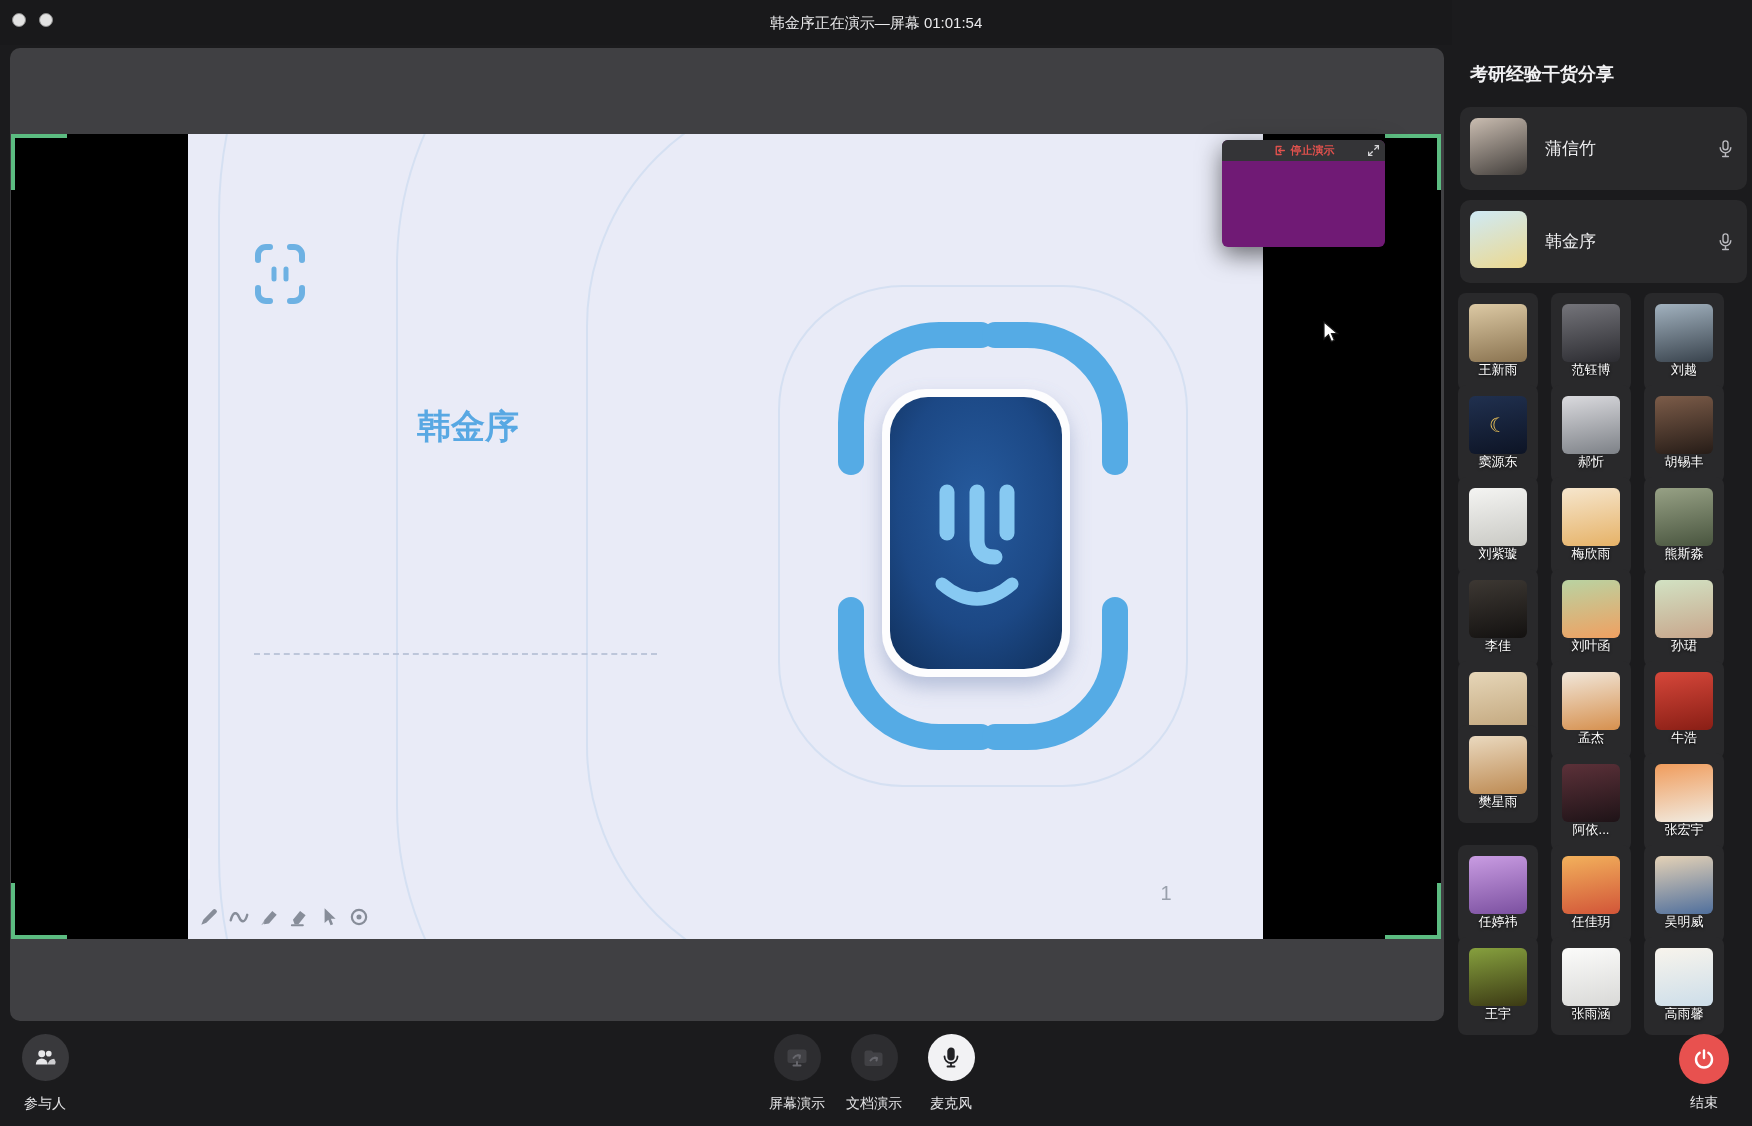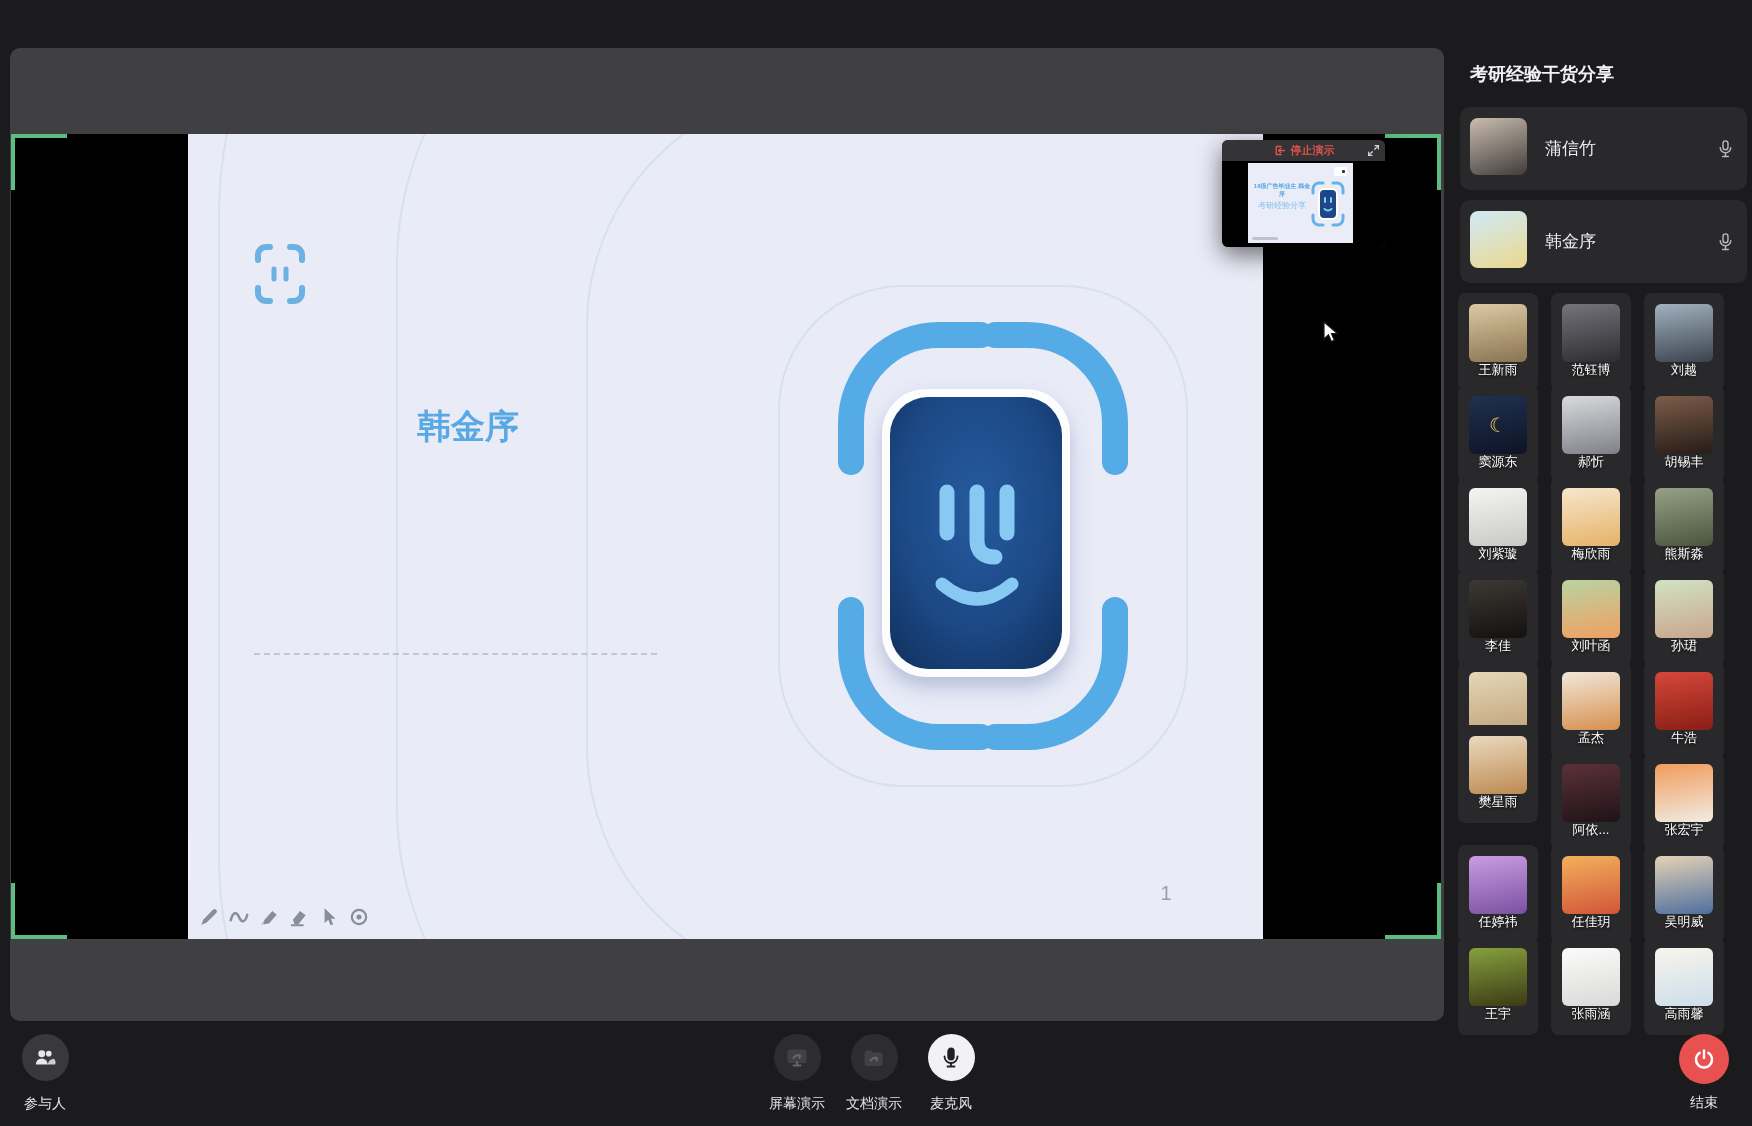--- a/index.html
+++ b/index.html
@@ -102,20 +102,36 @@
            color:#ffffff; text-shadow:0 1px 3px rgba(0,0,0,.85); }
   .endbtn { position:absolute; left:227px; top:1034px; width:50px; height:50px; }
   .endlbl { position:absolute; left:217px; top:1094px; width:70px; text-align:center;
             font-size:14px; color:#e4e4e6; }
 </style>
 </head>
 <body>
 
 <div class="app">
 
+  <div class="titlebar">
+    <div class="tdot d1"></div>
+    <div class="tdot d2"></div>
+    <div class="tb-title">韩金序正在演示—屏幕 01:01:54</div>
+    <svg class="tb-ico i1" viewBox="0 0 24 24">
+      <g stroke="currentColor" stroke-width="2" fill="none" stroke-linecap="round">
+        <path d="M4 7 h13"></path>
+          <path d="M4 12 h9"></path>
+          <path d="M4 17 h9"></path>
+      </g>
+      <path d="M15.5 14.5 l6 2.6 -6 2.6 z" fill="currentColor"></path>
+    </svg>
+    <svg class="tb-ico i2" viewBox="0 0 24 24">
+      <path d="M9 3 h6 l-0.9 5.6 L17.2 11 v1.6 H13 v5.2 L12 19.6 11 17.8 v-5.2 H6.8 V11 l3.1-2.4 z" fill="none" stroke="currentColor" stroke-width="1.6" stroke-linejoin="round"></path>
+    </svg>
+  </div>
 
   <div class="stage">
     <div class="share">
       <div class="cb tl"></div>
       <div class="cb tr"></div>
       <div class="cb bl"></div>
       <div class="cb br"></div>
 
       <div class="slide">
         <div class="ripple rp4"></div>
@@ -209,42 +225,20 @@
         <span class="pv-stop-txt">停止演示</span>
         <svg class="pv-expand" viewBox="0 0 16 16">
           <g stroke="currentColor" stroke-width="1.6" fill="none" stroke-linecap="round">
             <path d="M10 2 h4 v4"></path>
               <path d="M14 2 L9.5 6.5"></path>
             <path d="M6 14 H2 v-4"></path>
               <path d="M2 14 L6.5 9.5"></path>
           </g>
         </svg>
       </div>
-      <div class="pv-body">
-        <div class="pv-slide">
-          <div class="pv-h">16级广告毕业生 韩金序</div>
-          <div class="pv-t">考研经验分享</div>
-          <svg class="pv-face" viewBox="0 0 34 48">
-            <g stroke="#66b2e6" stroke-width="3" fill="none" stroke-linecap="round">
-              <path d="M12 3 H8 A6 6 0 0 0 2 9 V13"></path>
-              <path d="M22 3 h4 A6 6 0 0 1 32 9 V13"></path>
-              <path d="M2 35 v4 A6 6 0 0 0 8 45 H12"></path>
-              <path d="M32 35 v4 A6 6 0 0 1 26 45 H22"></path>
-            </g>
-            <rect x="8" y="9" width="18" height="30" rx="5" fill="#1c4887" stroke="#fff" stroke-width="2"></rect>
-            <g stroke="#8cc9f0" stroke-width="2" fill="none" stroke-linecap="round">
-              <path d="M14 18 v4"></path>
-                <path d="M20 18 v4"></path>
-                <path d="M13.5 29 Q17 32 20.5 29"></path>
-            </g>
-          </svg>
-          <div class="pv-chip"></div>
-          <div class="pv-smudge"></div>
-        </div>
-      </div>
     </div>
 
     <svg class="cursor" viewBox="0 0 18 24">
       <path d="M2 1 V18 L6.5 13.8 L9.3 20.6 L12.3 19.3 L9.5 12.7 L15.7 12.7 Z" fill="#fff" stroke="#1a1a1a" stroke-width="1.2"></path>
     </svg>
   </div>
 
   <div class="bbtn" style="left:5px; top:1034px;">
     <div class="circ dark1">
       <svg width="26" height="26" viewBox="0 0 24 24" fill="currentColor">

